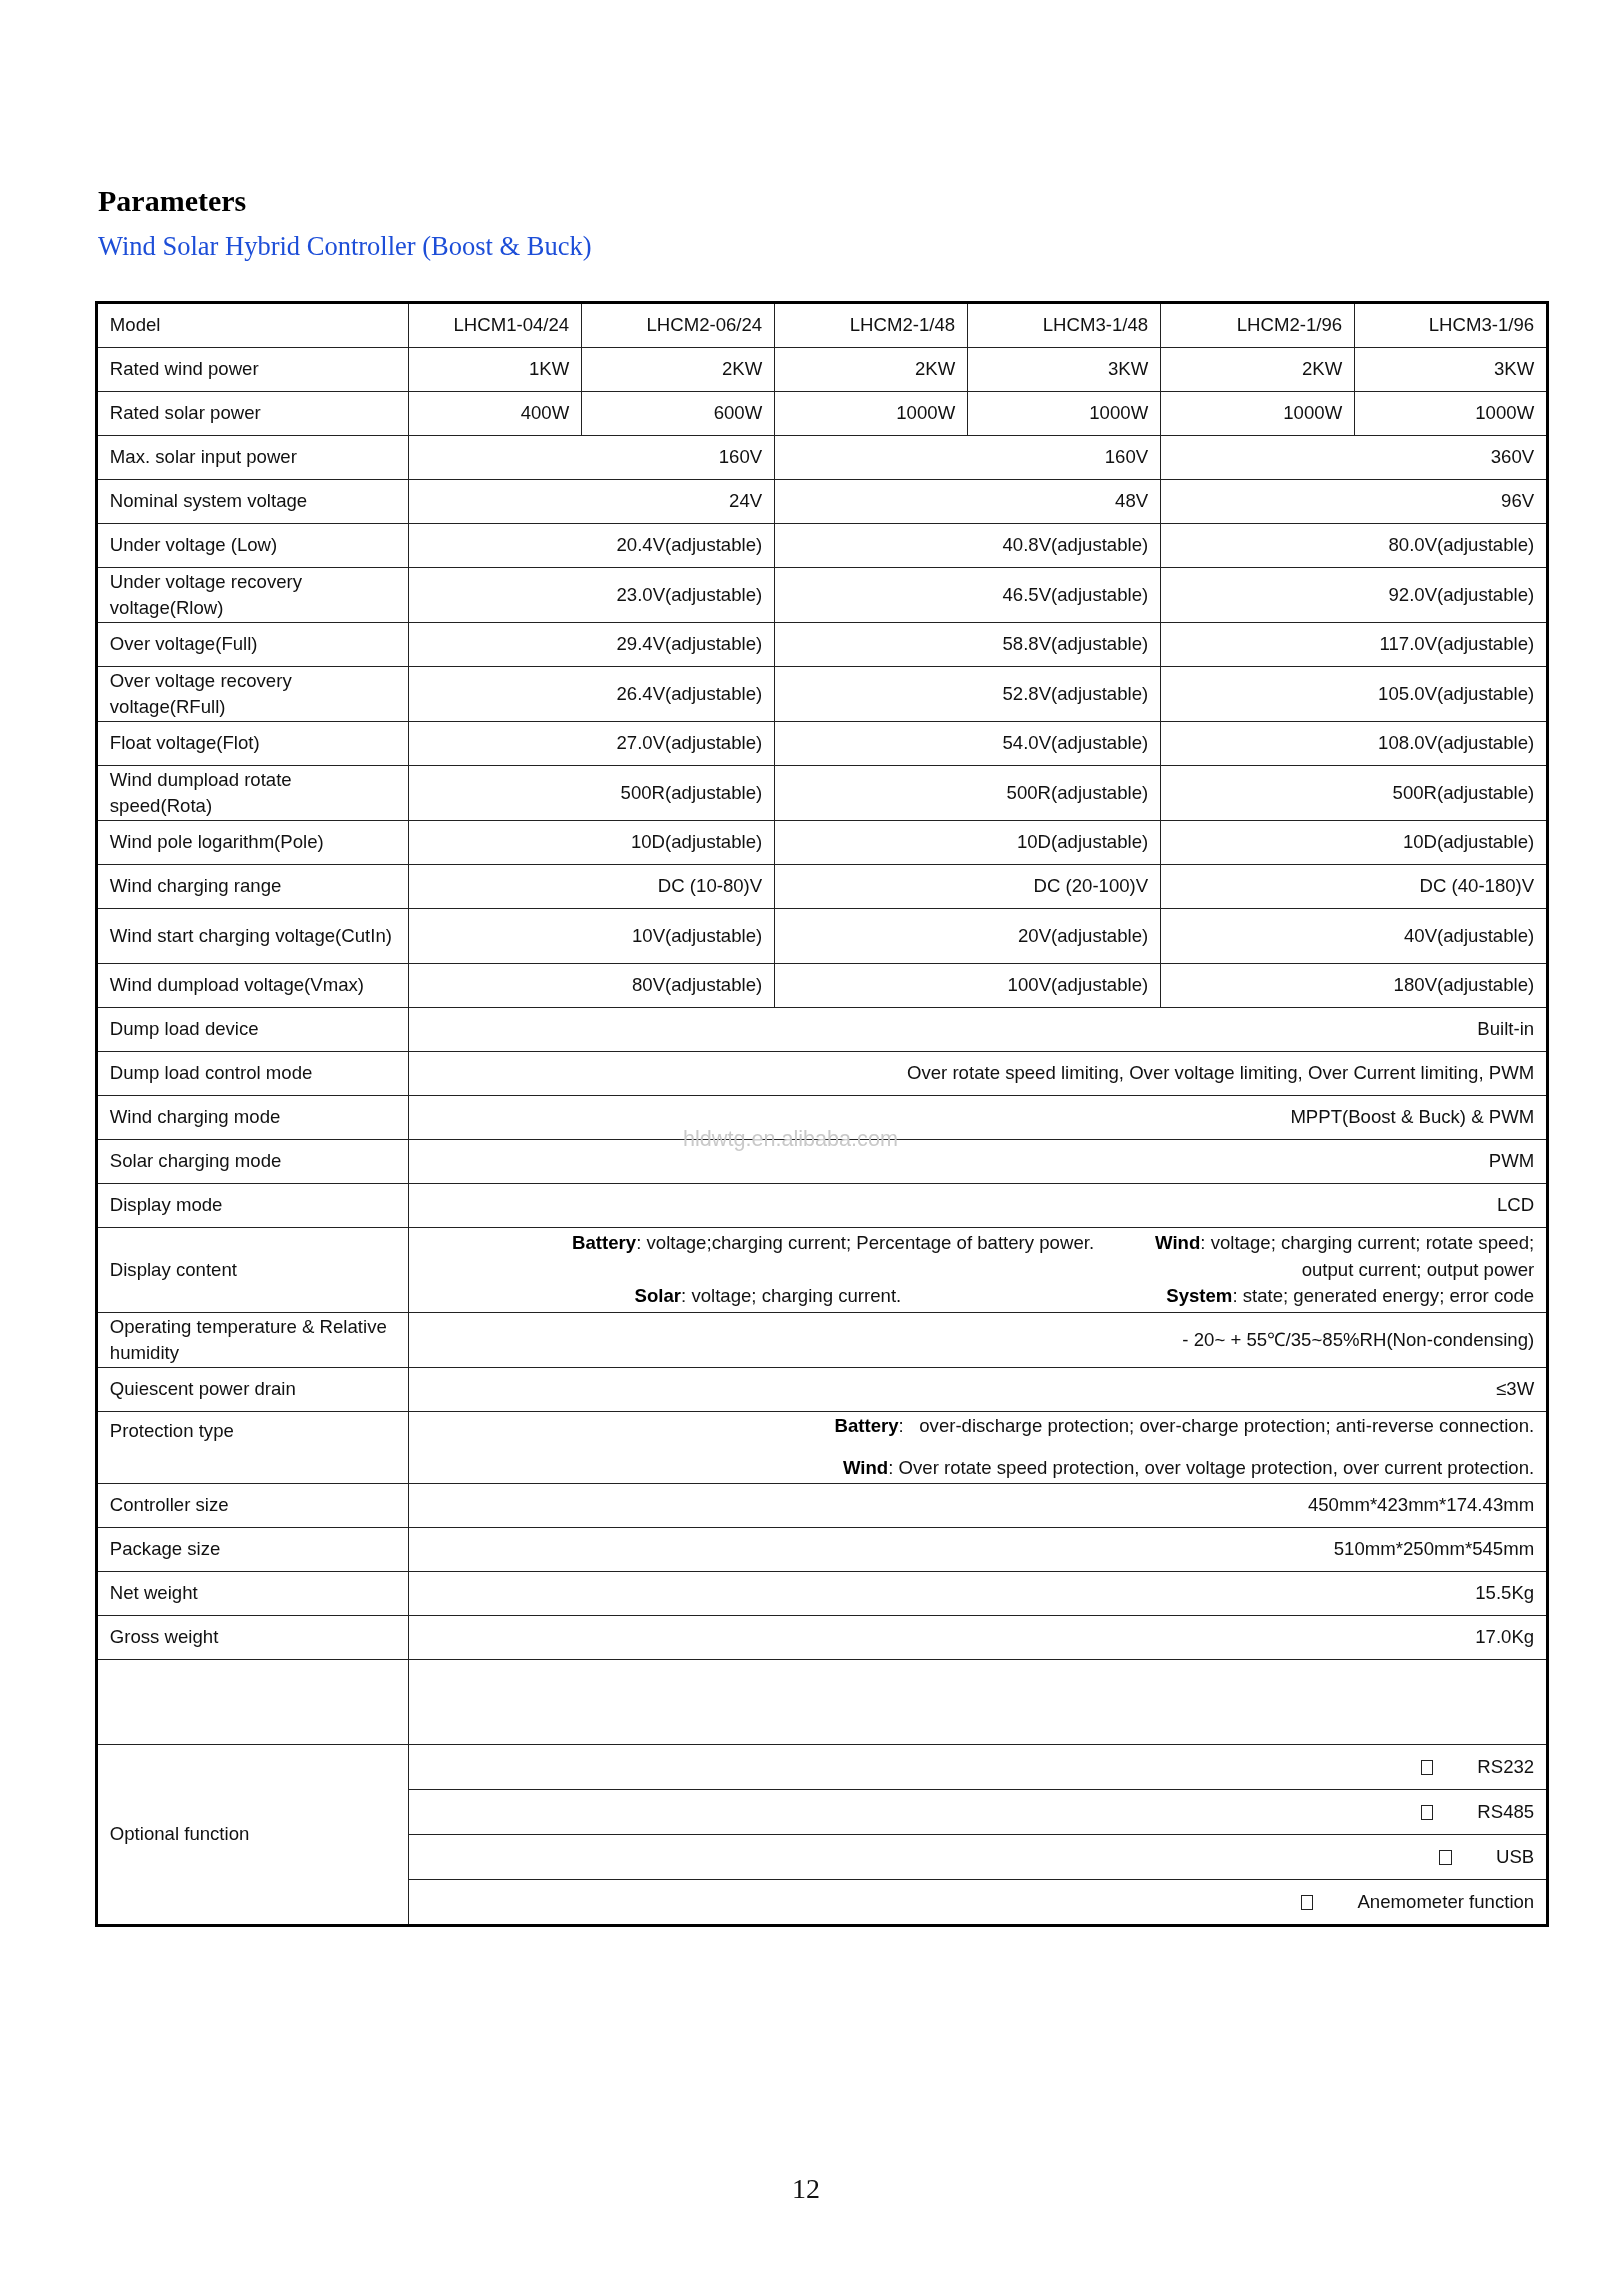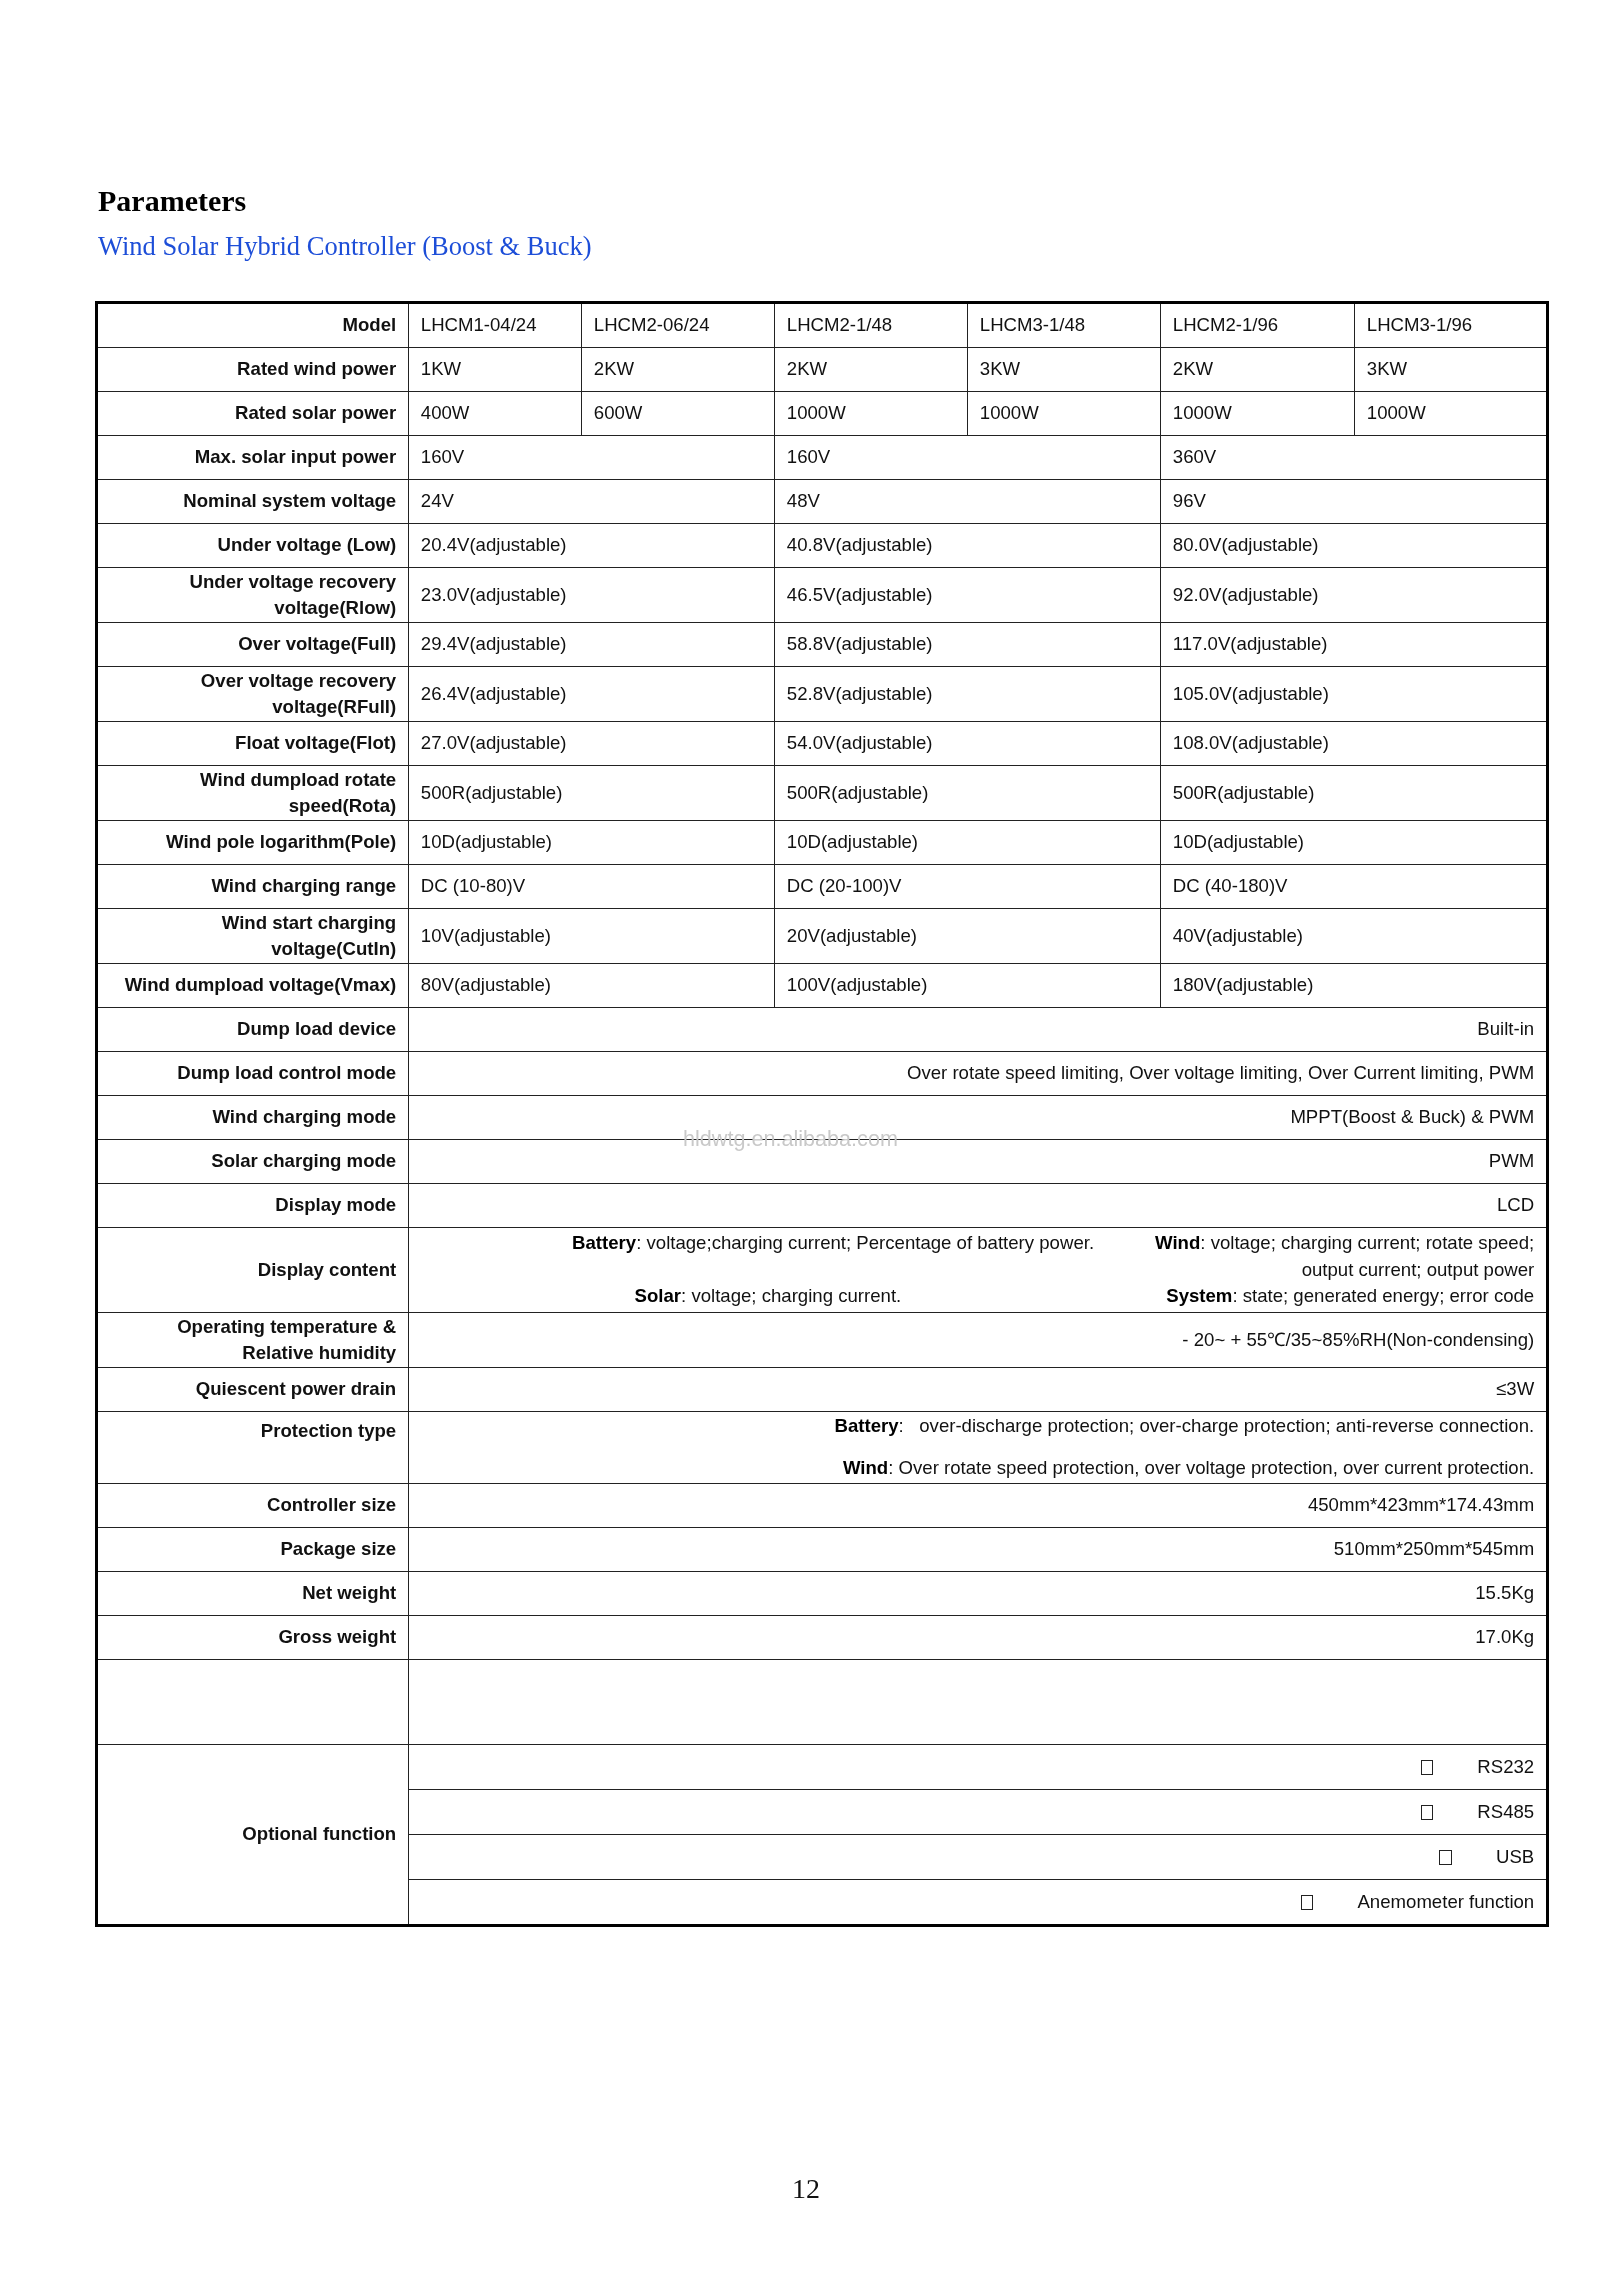--- a/index.html
+++ b/index.html
@@ -15,22 +15,22 @@
   table.spec {
     position: absolute; left: 95px; top: 301px; width: 1454px;
     border-collapse: collapse; border: 3.9px solid #000;
     font-family: "Liberation Sans", sans-serif; font-size: 18.6px; color: #111;
     table-layout: fixed;
   }
   table.spec td {
     border: 1.5px solid #222; padding: 0 11.8px; vertical-align: middle;
     line-height: 26.5px;
   }
-  table.spec td.lbl { text-align: right; font-weight: bold; }
-  table.spec td.c { text-align: left; margin-left: 46px; }
+  table.spec td.lbl { text-align: left; }
+  table.spec td.c { text-align: right; margin-left: 46px; }
   table.spec td.l { text-align: right; }
   tr.h45 td { height: 43px; }
   tr.h56 td { height: 54px; }
   tr.h68 td { height: 65px; }
   tr.h88 td { height: 84px; }
   tr.opt td { height: 44px; }
   b.k { font-weight: bold; color: #000; }
   .gap { display: inline-block; width: 61px; }
   .gap2 { display: inline-block; width: 265px; }
   .cb {

